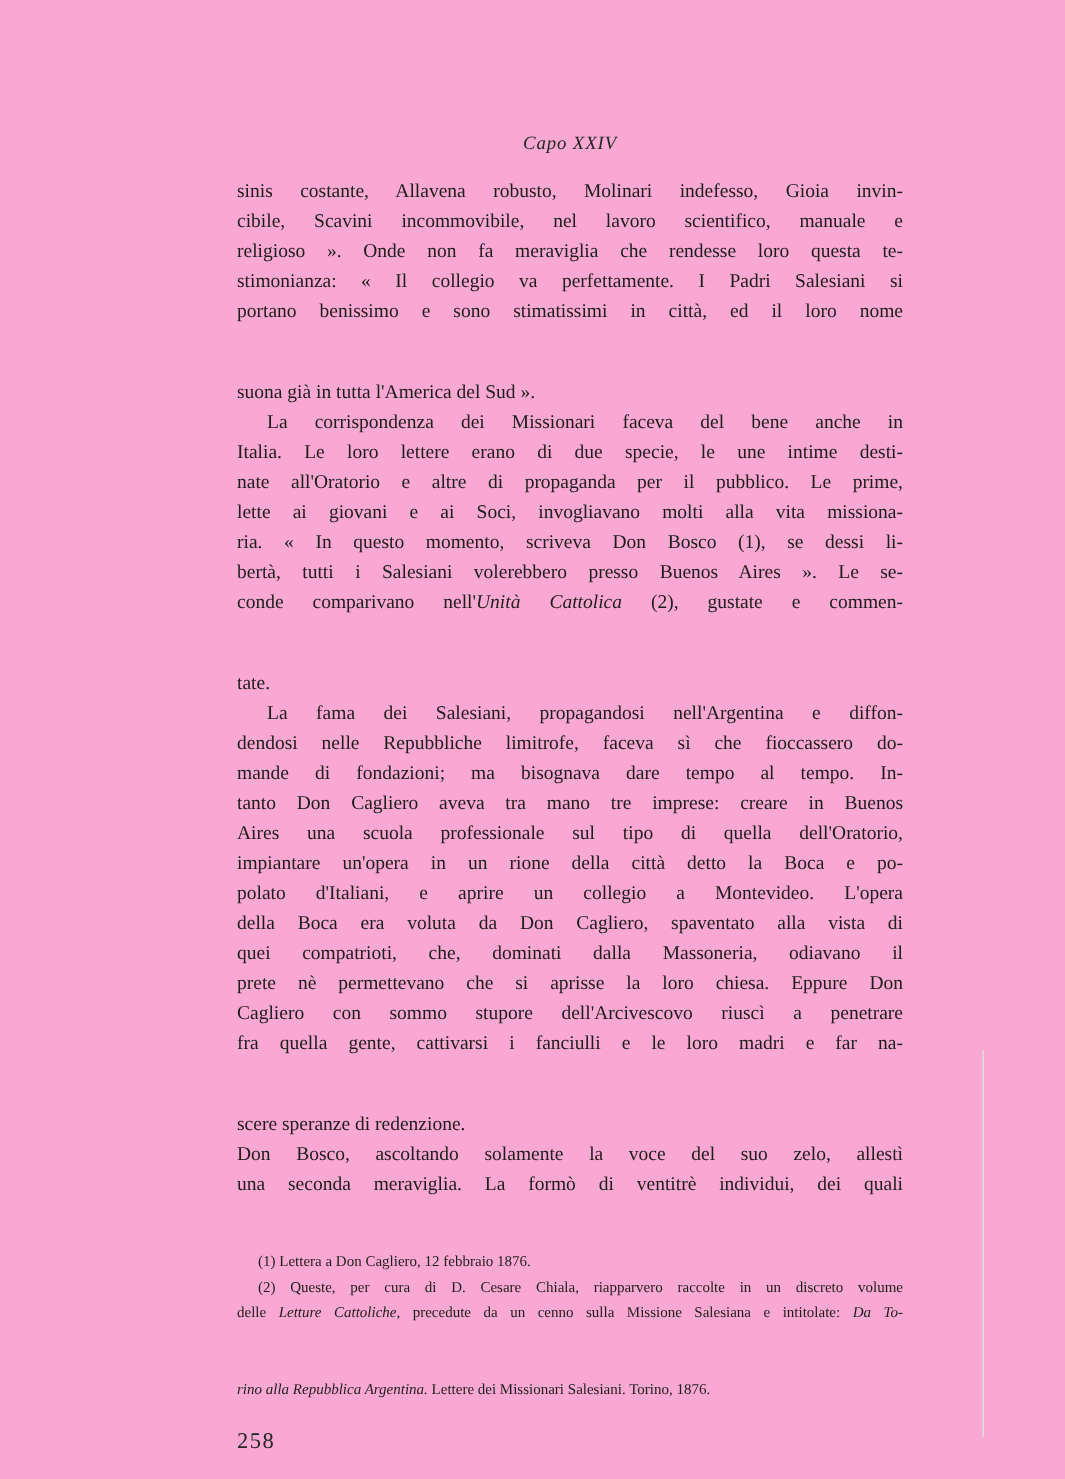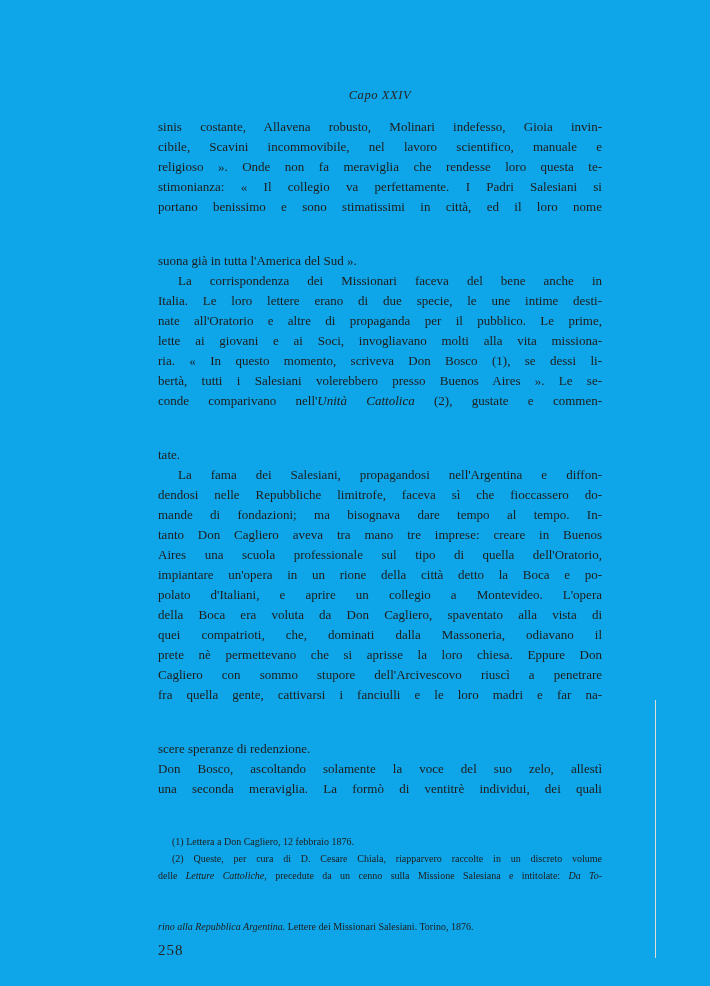--- a/index.html
+++ b/index.html
@@ -4,21 +4,21 @@
 <style>
   html, body { margin: 0; padding: 0; }
   body {
     width: 710px; height: 986px;
     background: #f4f4f2;
     font-family: "Liberation Serif", "DejaVu Serif", serif;
   }
   .page {
     position: relative;
     width: 710px; height: 986px;
-    background: #0ea5e9;
+    background: #f9a8d4;
     overflow: hidden;
     color: #1e1d1b;
   }
   .content {
     position: absolute;
     left: 158px; top: 88px;
     width: 444px;
   }
   .chapter-header {
     text-align: center;
@@ -45,21 +45,21 @@
   .footnotes {
     margin-top: 21px;
     font-size: 10px;
   }
   .footnotes .line {
     height: 17px;
     line-height: 17px;
   }
   .footnotes .line.indent { text-indent: 14px; }
   .page-number {
-    margin-top: 7px;
+    margin-top: 18px;
     font-size: 15px;
     letter-spacing: 1px;
     color: #262522;
   }
   .page-edge-line {
     position: absolute;
     left: 655px; top: 700px;
     width: 1px; height: 258px;
     background: #dddcd7;
   }

